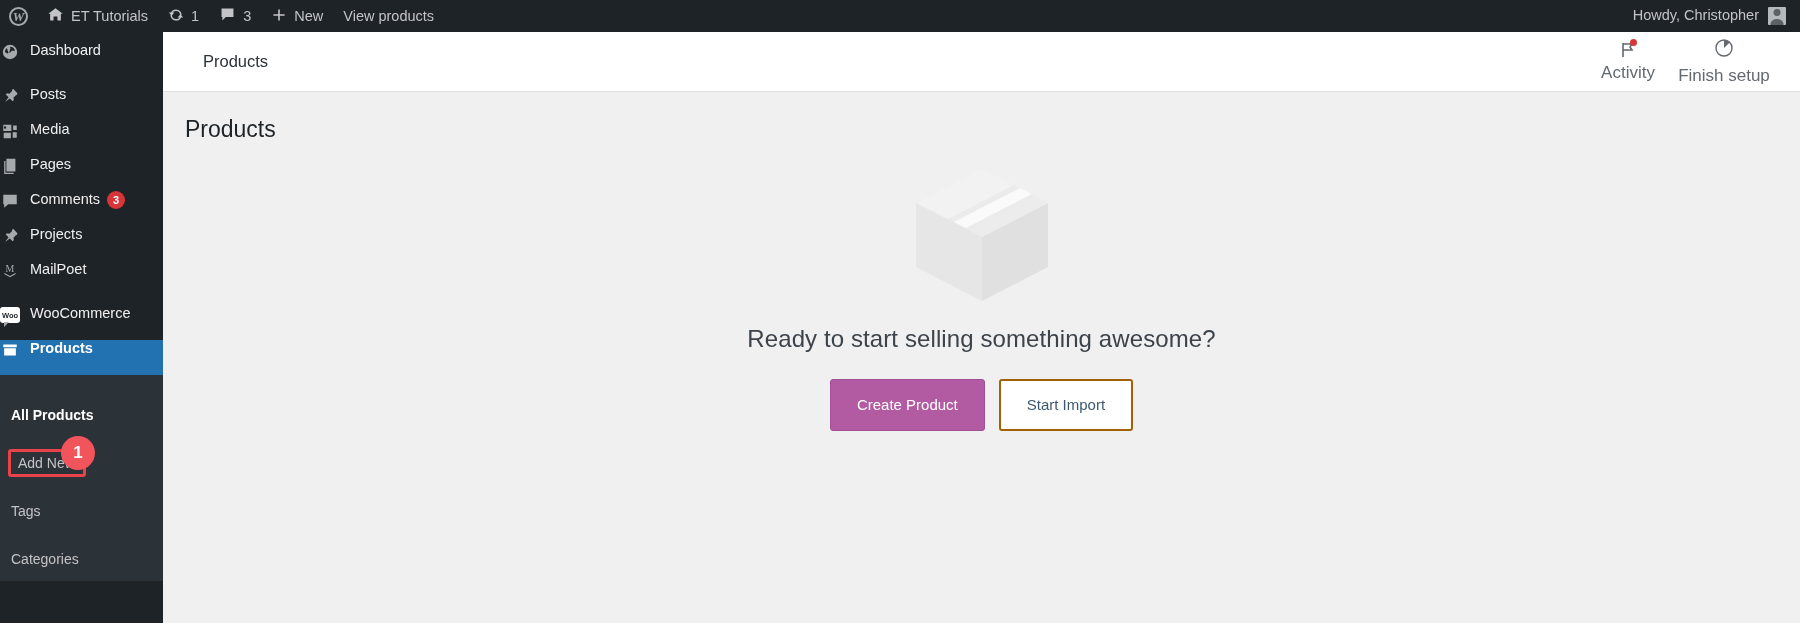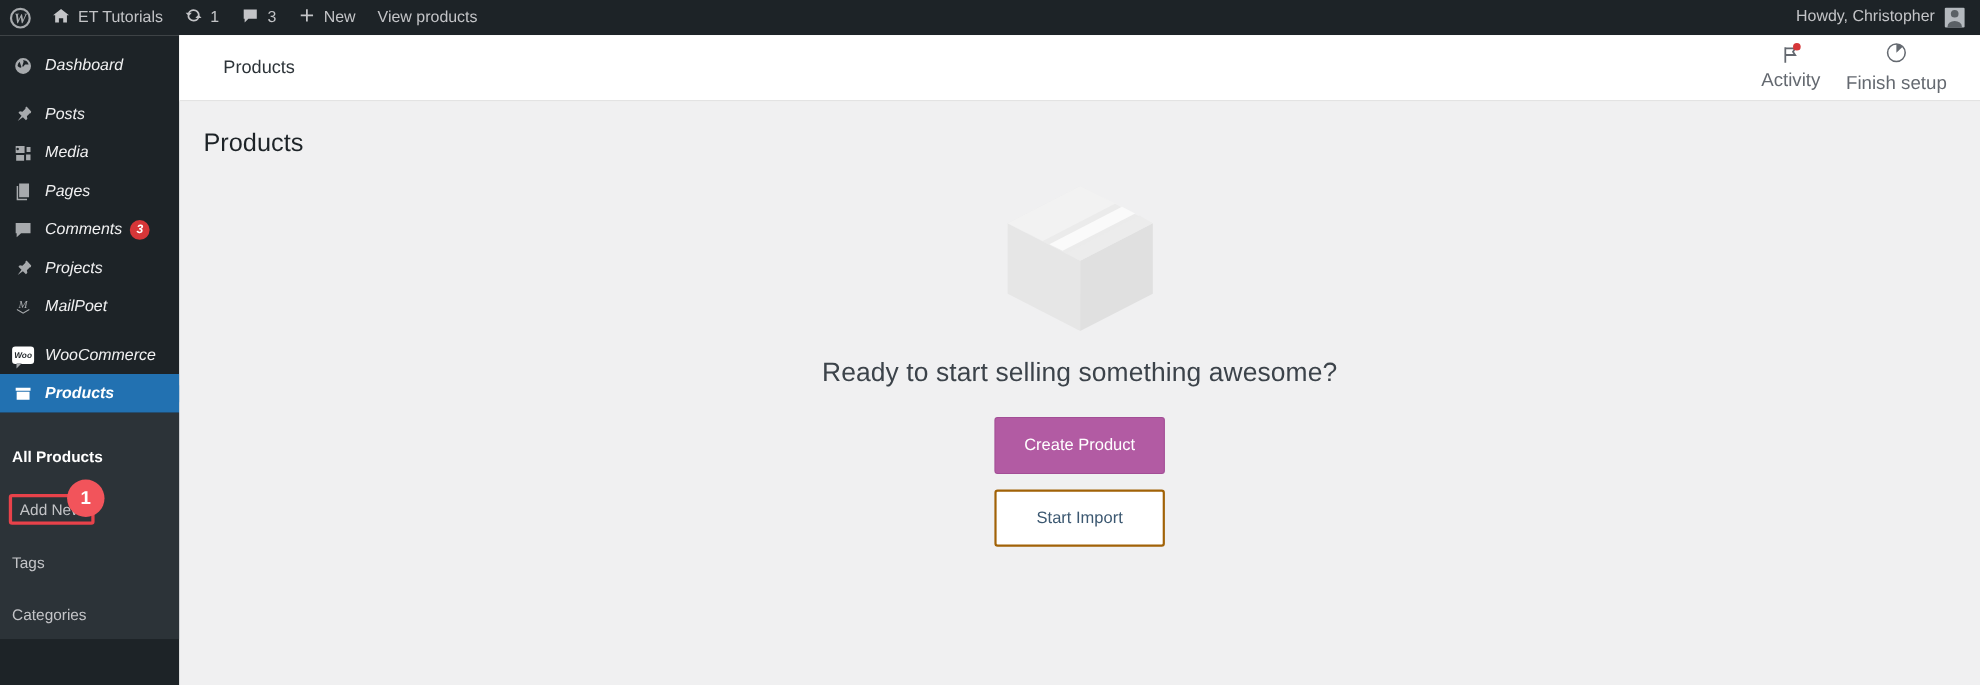--- a/index.html
+++ b/index.html
@@ -52,23 +52,23 @@
   }
 
   
   .sidebar {
     position: absolute; top: 32px; left: 0;
     width: 163px; height: 591px;
     background: #1d2327;
     color: #f0f0f1; font-size: 14.5px;
   }
   .menu-item {
-    display: flex; align-items: center;
-    height: 35px; padding-left: 11px;
-    color: #f0f0f1; position: relative; font-style: italic;
+    display: flex; 
+    height: 35px; 
+    color: #f0f0f1; position: relative;
   }
   .menu-item.first { margin-top: 10px; }
   .menu-item .mi-icon {
     width: 20px; height: 20px; margin-right: 10px;
     display: flex; align-items: center; justify-content: center;
     color: #a7aaad; flex: 0 0 20px;
   }
   .menu-item .mi-label { white-space: nowrap; }
   .menu-sep { height: 9px; }
   .menu-item.active {
@@ -156,21 +156,21 @@
 
   .empty-state {
     display: flex; flex-direction: column; align-items: center;
     margin-top: 6px;
   }
   .box-illustration { width: 160px; height: 160px; }
   .empty-heading {
     font-size: 24px; color: #3c434a; font-weight: 400;
     margin-top: 14px; letter-spacing: .1px;
   }
-  .empty-actions { display: flex; gap: 14px; margin-top: 26px; flex-direction: column; }
+  .empty-actions { display: flex; gap: 14px; margin-top: 26px; }
   .btn {
     font-size: 15px; line-height: 1;
     padding: 0 26px; height: 52px;
     display: flex; align-items: center; justify-content: center;
     border-radius: 3px; white-space: nowrap;
   }
   .btn-primary {
     background: #b25ba3; color: #fff;
     border: 1px solid #a34e96;
   }

